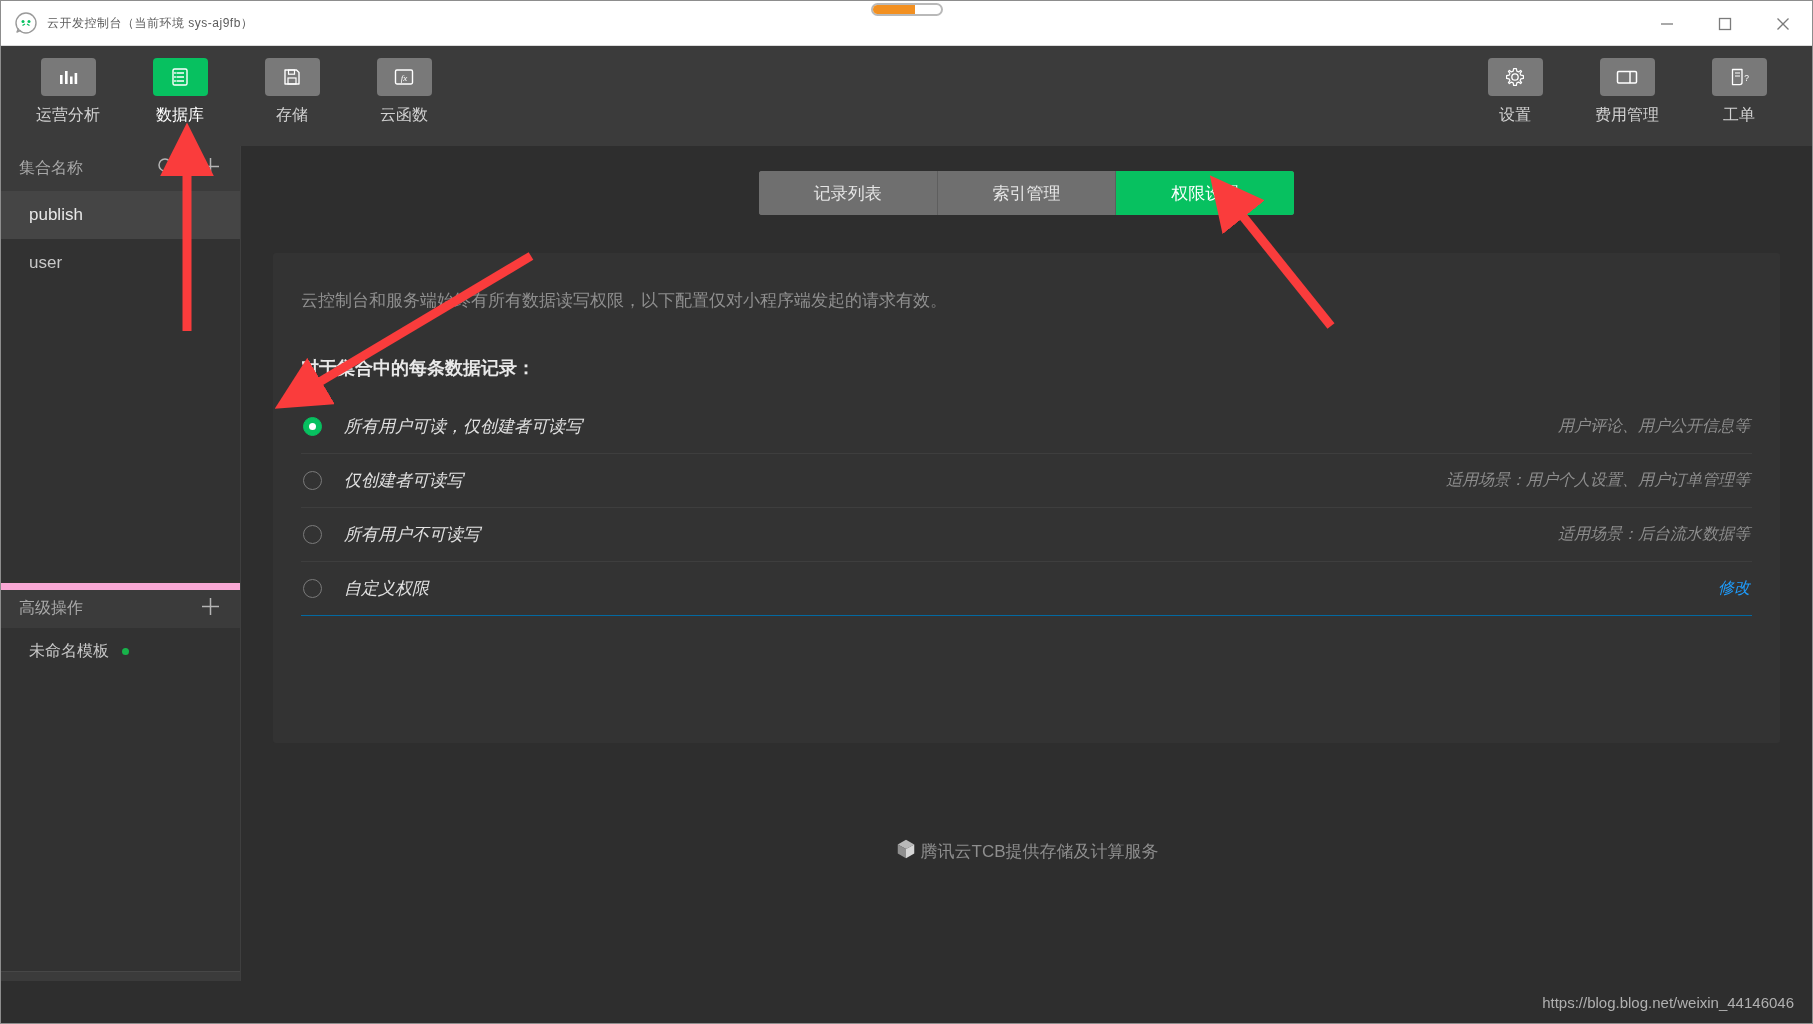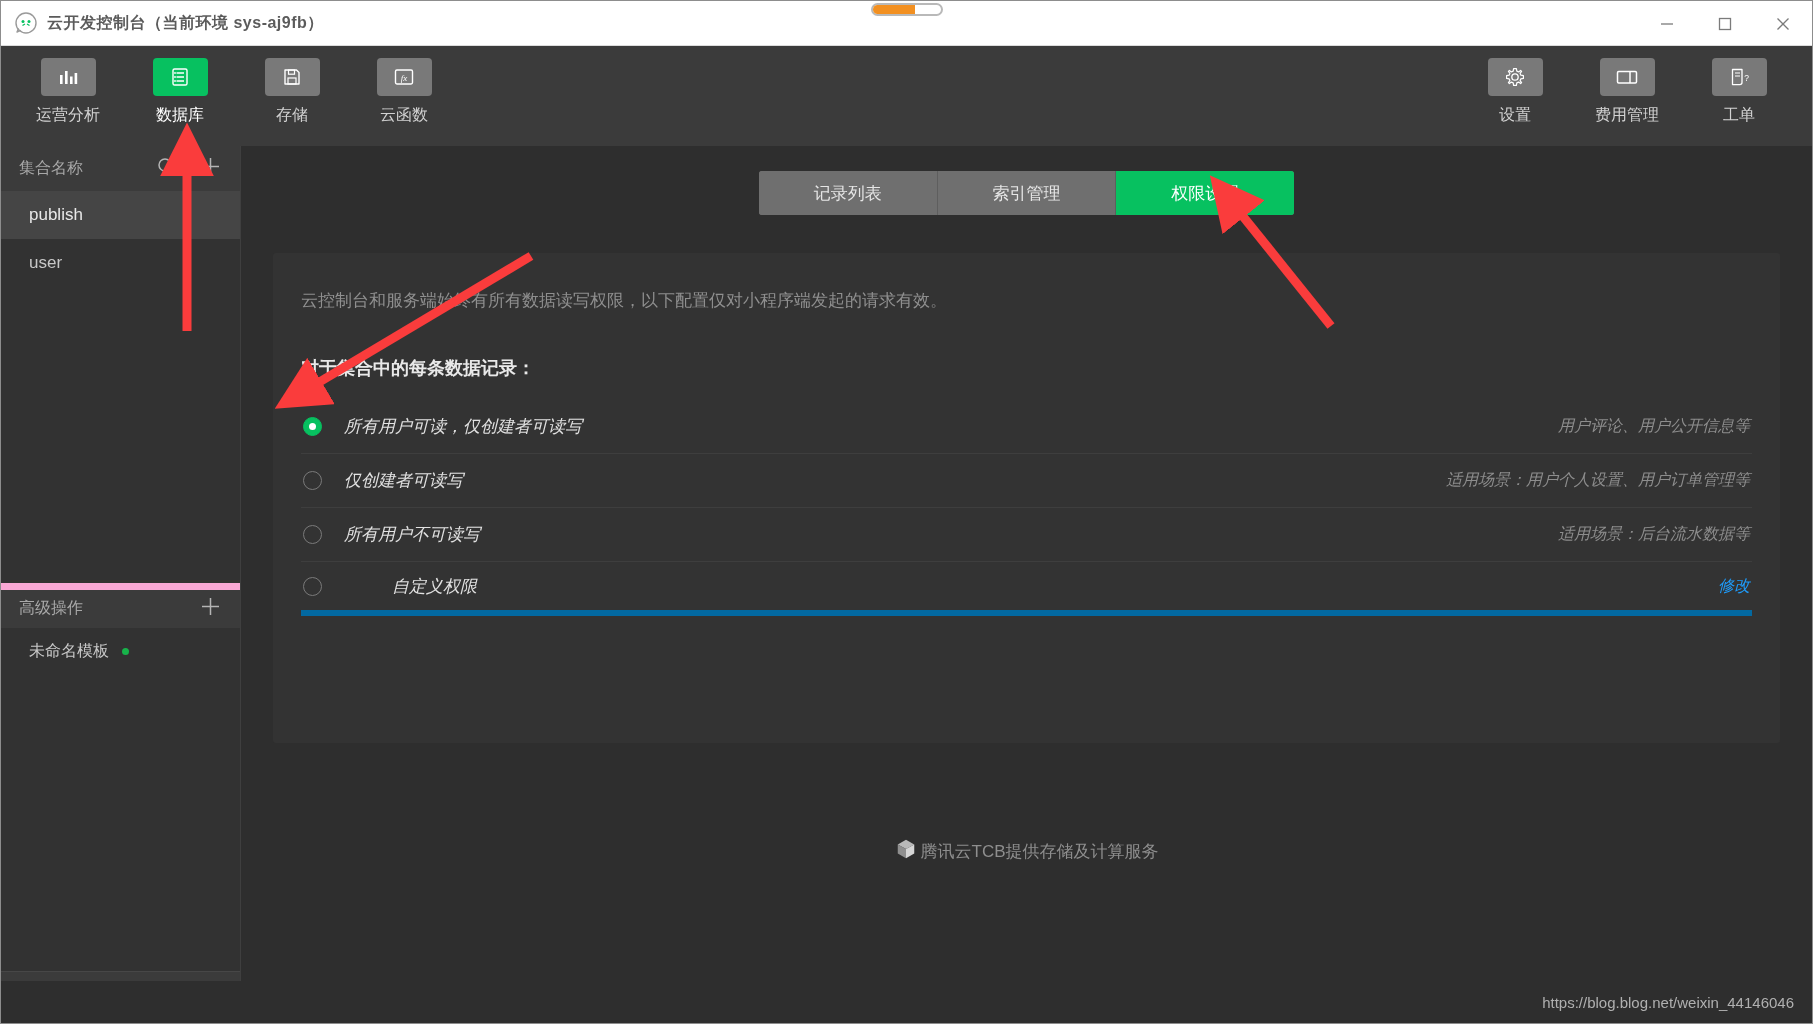--- a/index.html
+++ b/index.html
@@ -21,23 +21,22 @@
     position: absolute; top: 0; left: 0; right: 0; height: 45px;
     background: #ffffff;
     display: flex; align-items: center;
     border-bottom: 1px solid #dcdcdc;
   }
   .tb-logo {
     width: 22px; height: 22px; margin-left: 14px; margin-right: 10px;
     position: relative; flex: 0 0 auto;
   }
   .tb-title {
-    font-size: 16px; color: #5b5b5b; letter-spacing: .5px;
+    font-size: 12px; color: #5b5b5b; letter-spacing: .5px;
     white-space: nowrap;
-    font-weight: bold;
   }
   .tb-progress {
     position: absolute; left: 50%; top: 2px; transform: translateX(-50%);
     width: 72px; height: 13px; border-radius: 7px;
     border: 2px solid #b9b9b9; background: #ffffff; overflow: hidden;
   }
   .tb-progress i { display: block; height: 100%; width: 62%; background: #f29021; }
   .tb-winbtns { margin-left: auto; display: flex; height: 100%; }
   .winbtn {
     width: 58px; height: 45px; display: flex; align-items: center; justify-content: center;
@@ -124,21 +123,21 @@
     min-height: 490px;
   }
   .panel-note { font-size: 17px; color: #8f8f8f; line-height: 1.6; }
   .panel-sub { margin-top: 42px; font-size: 18px; color: #e9e9e9; font-weight: bold; }
 
   .opt-list { margin-top: 20px; }
   .opt-row {
     display: flex; align-items: center; height: 54px;
     border-bottom: 1px solid #3e3e3e; padding: 0 2px; font-style: italic;
   }
-  .opt-row:last-child { border-bottom: 6px solid #0369a1; gap: 48px; }
+  .opt-row:last-child { border-bottom: 1px solid #0369a1; }
   .radio {
     width: 19px; height: 19px; border-radius: 50%;
     border: 1px solid #7a7a7a; background: transparent;
     flex: 0 0 auto; margin-right: 22px;
     display: flex; align-items: center; justify-content: center;
   }
   .radio.checked { background: #07c160; border-color: #07c160; }
   .radio.checked::after {
     content: ""; width: 7px; height: 7px; border-radius: 50%; background: #ffffff;
   }

